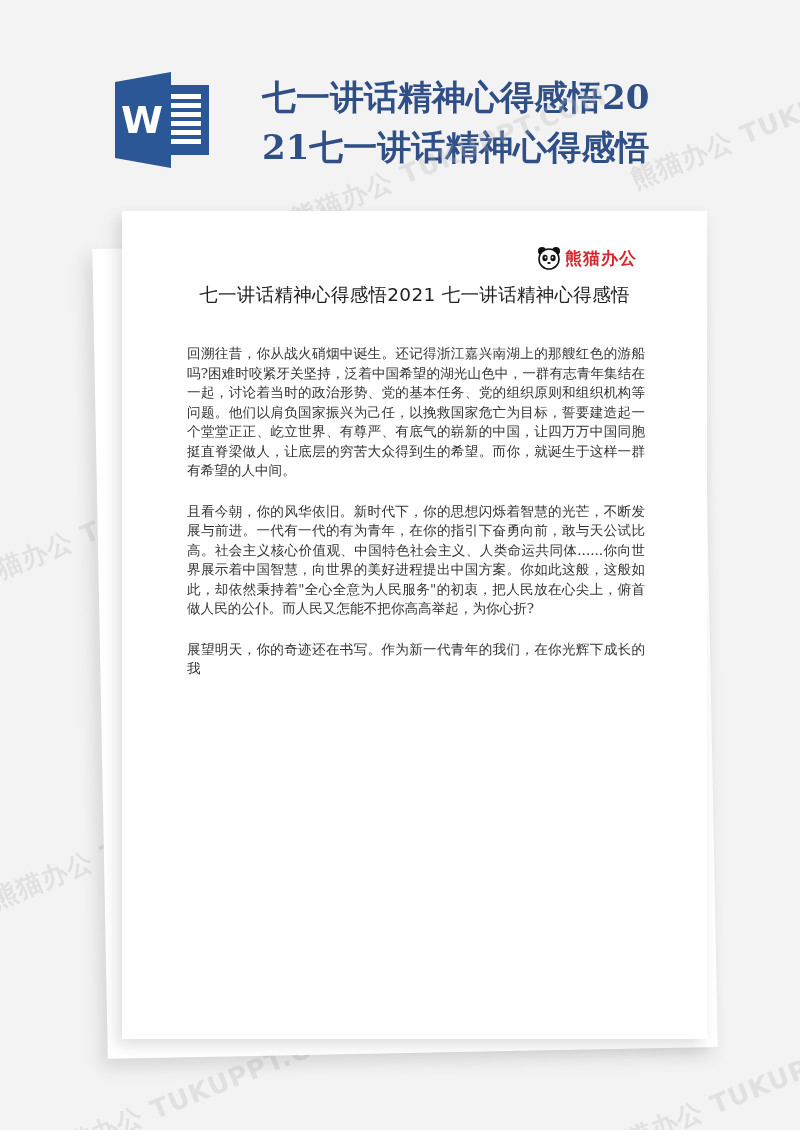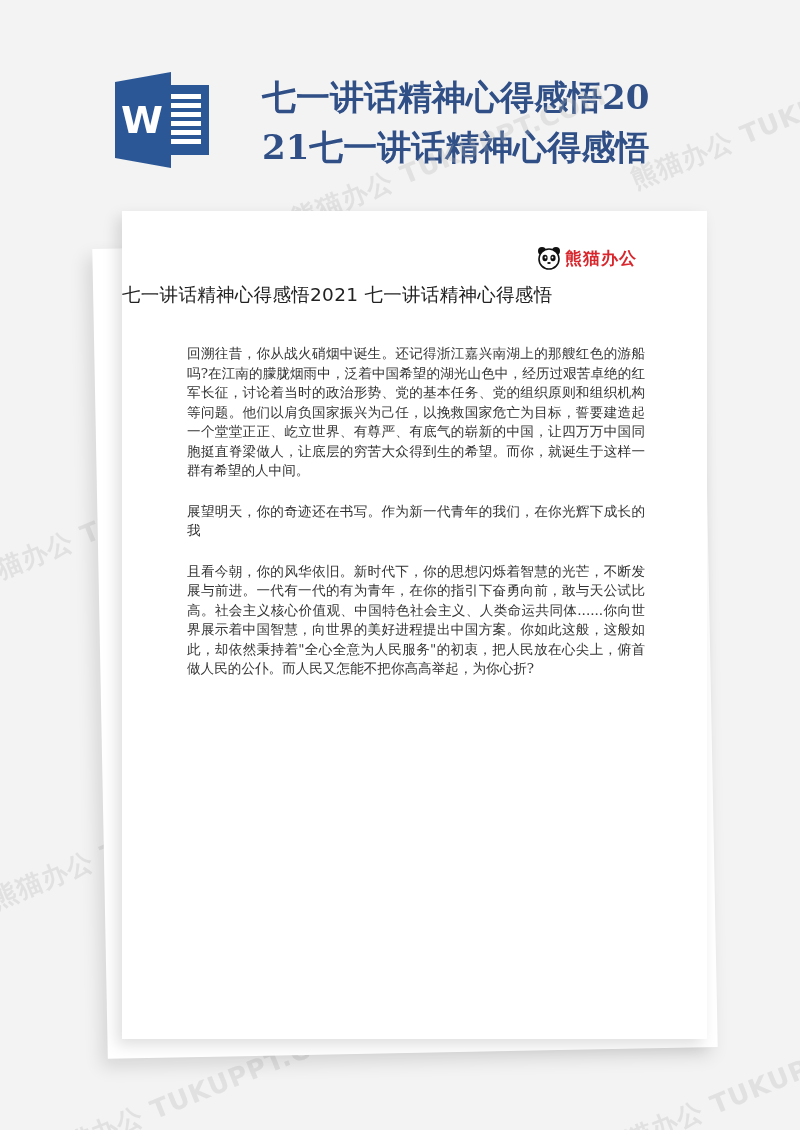--- a/index.html
+++ b/index.html
@@ -75,20 +75,21 @@
     font-weight: bold;
     font-size: 17px;
     letter-spacing: 1px;
   }
 
   
   .doc-title {
     position: absolute;
     left: 0; top: 71px;
     width: 585px;
+    text-align: center;
     color: #222;
     font-family: "DejaVu Sans", "Liberation Sans", sans-serif;
     font-size: 18.5px;
     line-height: 26px;
     letter-spacing: 0.3px;
   }
   .doc-body {
     position: absolute;
     left: 65px; top: 133px;
     width: 458px;
@@ -156,17 +157,17 @@
       <circle cx="8.5" cy="11.5" r="0.9" fill="#fff"></circle>
       <circle cx="15.5" cy="11.5" r="0.9" fill="#fff"></circle>
       <ellipse cx="12" cy="17" rx="1.8" ry="1.1" fill="#111"></ellipse>
     </svg>
     <span class="brand-name">熊猫办公</span>
   </div>
 
   <div class="doc-title">七一讲话精神心得感悟2021 七一讲话精神心得感悟</div>
 
   <div class="doc-body">
-    <p>回溯往昔，你从战火硝烟中诞生。还记得浙江嘉兴南湖上的那艘红色的游船吗?在江南的朦胧烟雨中，泛着中国希望的湖光山色中，经历过艰苦卓绝的红军长征，讨论着当时的政治形势、党的基本任务、党的组织原则和组织机构等问题。他们以肩负国家振兴为己任，以挽救国家危亡为目标，誓要建造起一个堂堂正正、屹立世界、有尊严、有底气的崭新的中国，让四万万中国同胞挺直脊梁做人，让底层的穷苦大众得到生的希望。而你，就诞生于这样一群有希望的人中间。</p>
+    <p>回溯往昔，你从战火硝烟中诞生。还记得浙江嘉兴南湖上的那艘红色的游船吗?困难时咬紧牙关坚持，泛着中国希望的湖光山色中，一群有志青年集结在一起，讨论着当时的政治形势、党的基本任务、党的组织原则和组织机构等问题。他们以肩负国家振兴为己任，以挽救国家危亡为目标，誓要建造起一个堂堂正正、屹立世界、有尊严、有底气的崭新的中国，让四万万中国同胞挺直脊梁做人，让底层的穷苦大众得到生的希望。而你，就诞生于这样一群有希望的人中间。</p>
+    <p>且看今朝，你的风华依旧。新时代下，你的思想闪烁着智慧的光芒，不断发展与前进。一代有一代的有为青年，在你的指引下奋勇向前，敢与天公试比高。社会主义核心价值观、中国特色社会主义、人类命运共同体......你向世界展示着中国智慧，向世界的美好进程提出中国方案。你如此这般，这般如此，却依然秉持着"全心全意为人民服务"的初衷，把人民放在心尖上，俯首做人民的公仆。而人民又怎能不把你高高举起，为你心折?</p>
     <p>展望明天，你的奇迹还在书写。作为新一代青年的我们，在你光辉下成长的我</p>
-    <p>且看今朝，你的风华依旧。新时代下，你的思想闪烁着智慧的光芒，不断发展与前进。一代有一代的有为青年，在你的指引下奋勇向前，敢与天公试比高。社会主义核心价值观、中国特色社会主义、人类命运共同体......你向世界展示着中国智慧，向世界的美好进程提出中国方案。你如此这般，这般如此，却依然秉持着"全心全意为人民服务"的初衷，把人民放在心尖上，俯首做人民的公仆。而人民又怎能不把你高高举起，为你心折?</p>
   </div>
 </div>
 
 </body></html>

